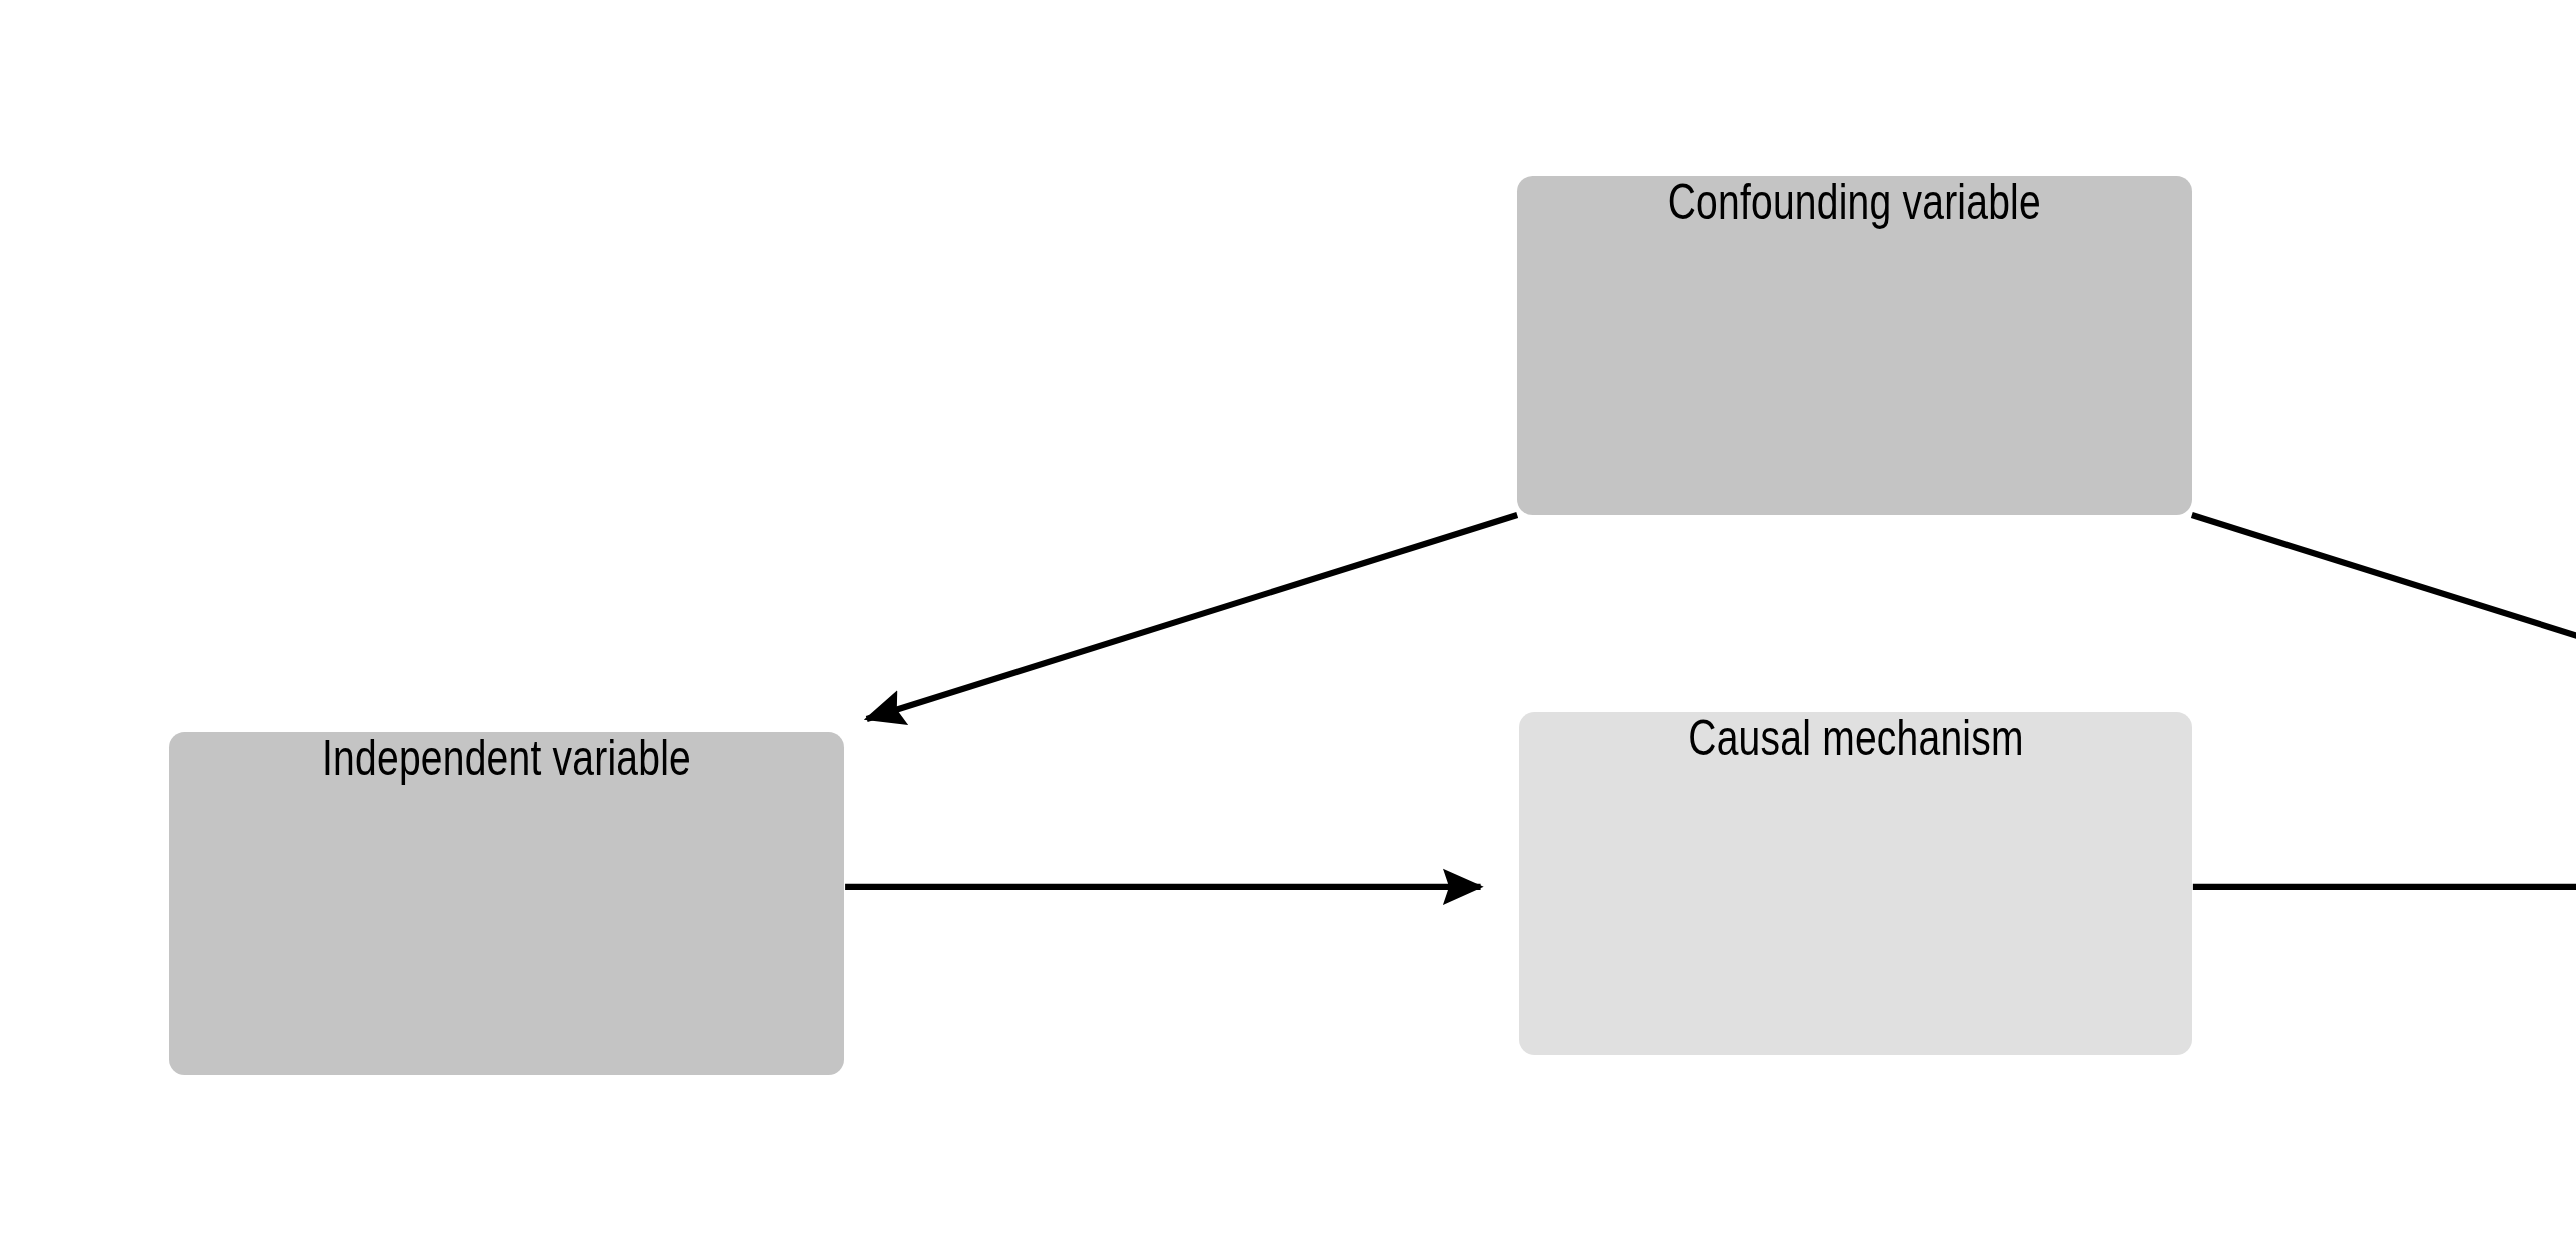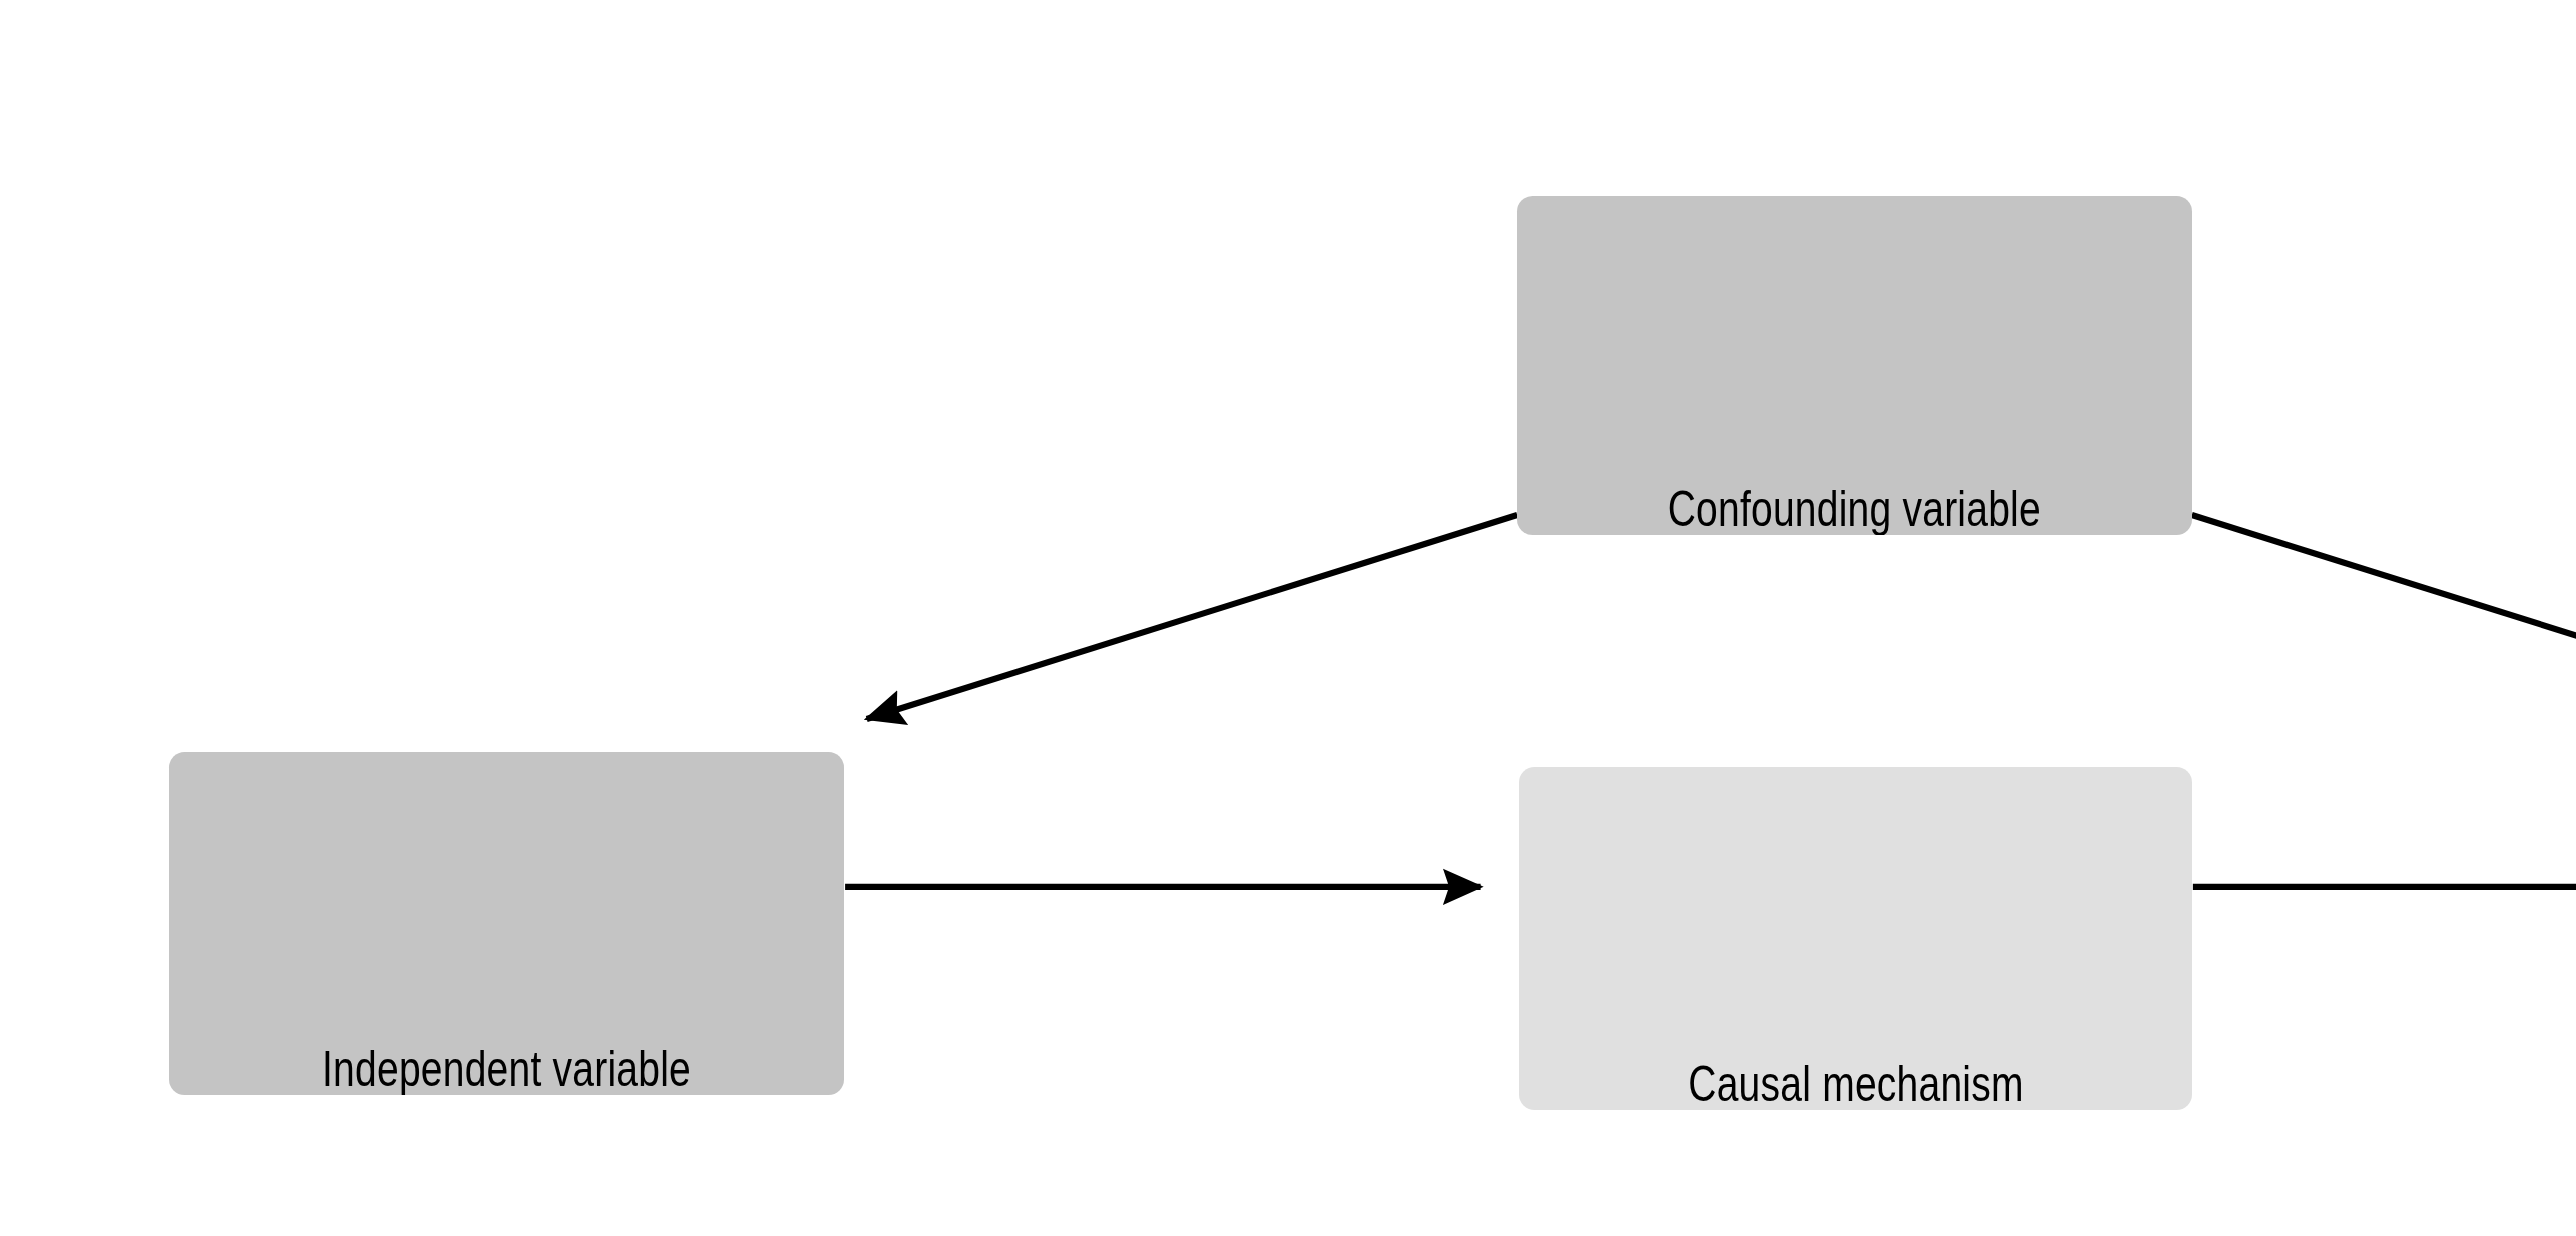--- a/index.html
+++ b/index.html
@@ -26,24 +26,23 @@
     top: 0;
     width: 3709px;
     height: 1236px;
     pointer-events: none;
   }
   .node {
     position: absolute;
     box-sizing: border-box;
     border-radius: 15.5px;
     display: flex;
-    align-items: flex-end;
+    align-items: flex-start;
     justify-content: center;
     overflow: hidden;
-    margin-top: 20px;
   }
   .node-label {
     font-size: 50px;
     line-height: 1.05;
     color: #000000;
     text-align: center;
     white-space: nowrap;
     font-weight: 400;
     font-stretch: condensed;
     transform: scaleX(0.78);
@@ -83,18 +82,18 @@
   </svg>
 
   <div class="node" id="node-confounding" style="left: 1517px; top: 176px; width: 675px; height: 339px; background: rgb(196, 196, 196); border-radius: 15.5px;">
     <span class="node-label">Confounding variable</span>
   </div>
 
   <div class="node" id="node-independent" style="left: 169px; top: 732px; width: 675px; height: 343px; background: rgb(196, 196, 196); border-radius: 15.5px;">
     <span class="node-label">Independent variable</span>
   </div>
 
-  <div class="node" id="node-causal" style="left: 1519px; top: 747px; width: 673px; height: 343px; background: rgb(224, 224, 224); border-radius: 15.5px;">
+  <div class="node" id="node-causal" style="left: 1519px; top: 712px; width: 673px; height: 343px; background: rgb(224, 224, 224); border-radius: 15.5px;">
     <span class="node-label">Causal mechanism</span>
   </div>
 
 </div>
 
 
 </body></html>

